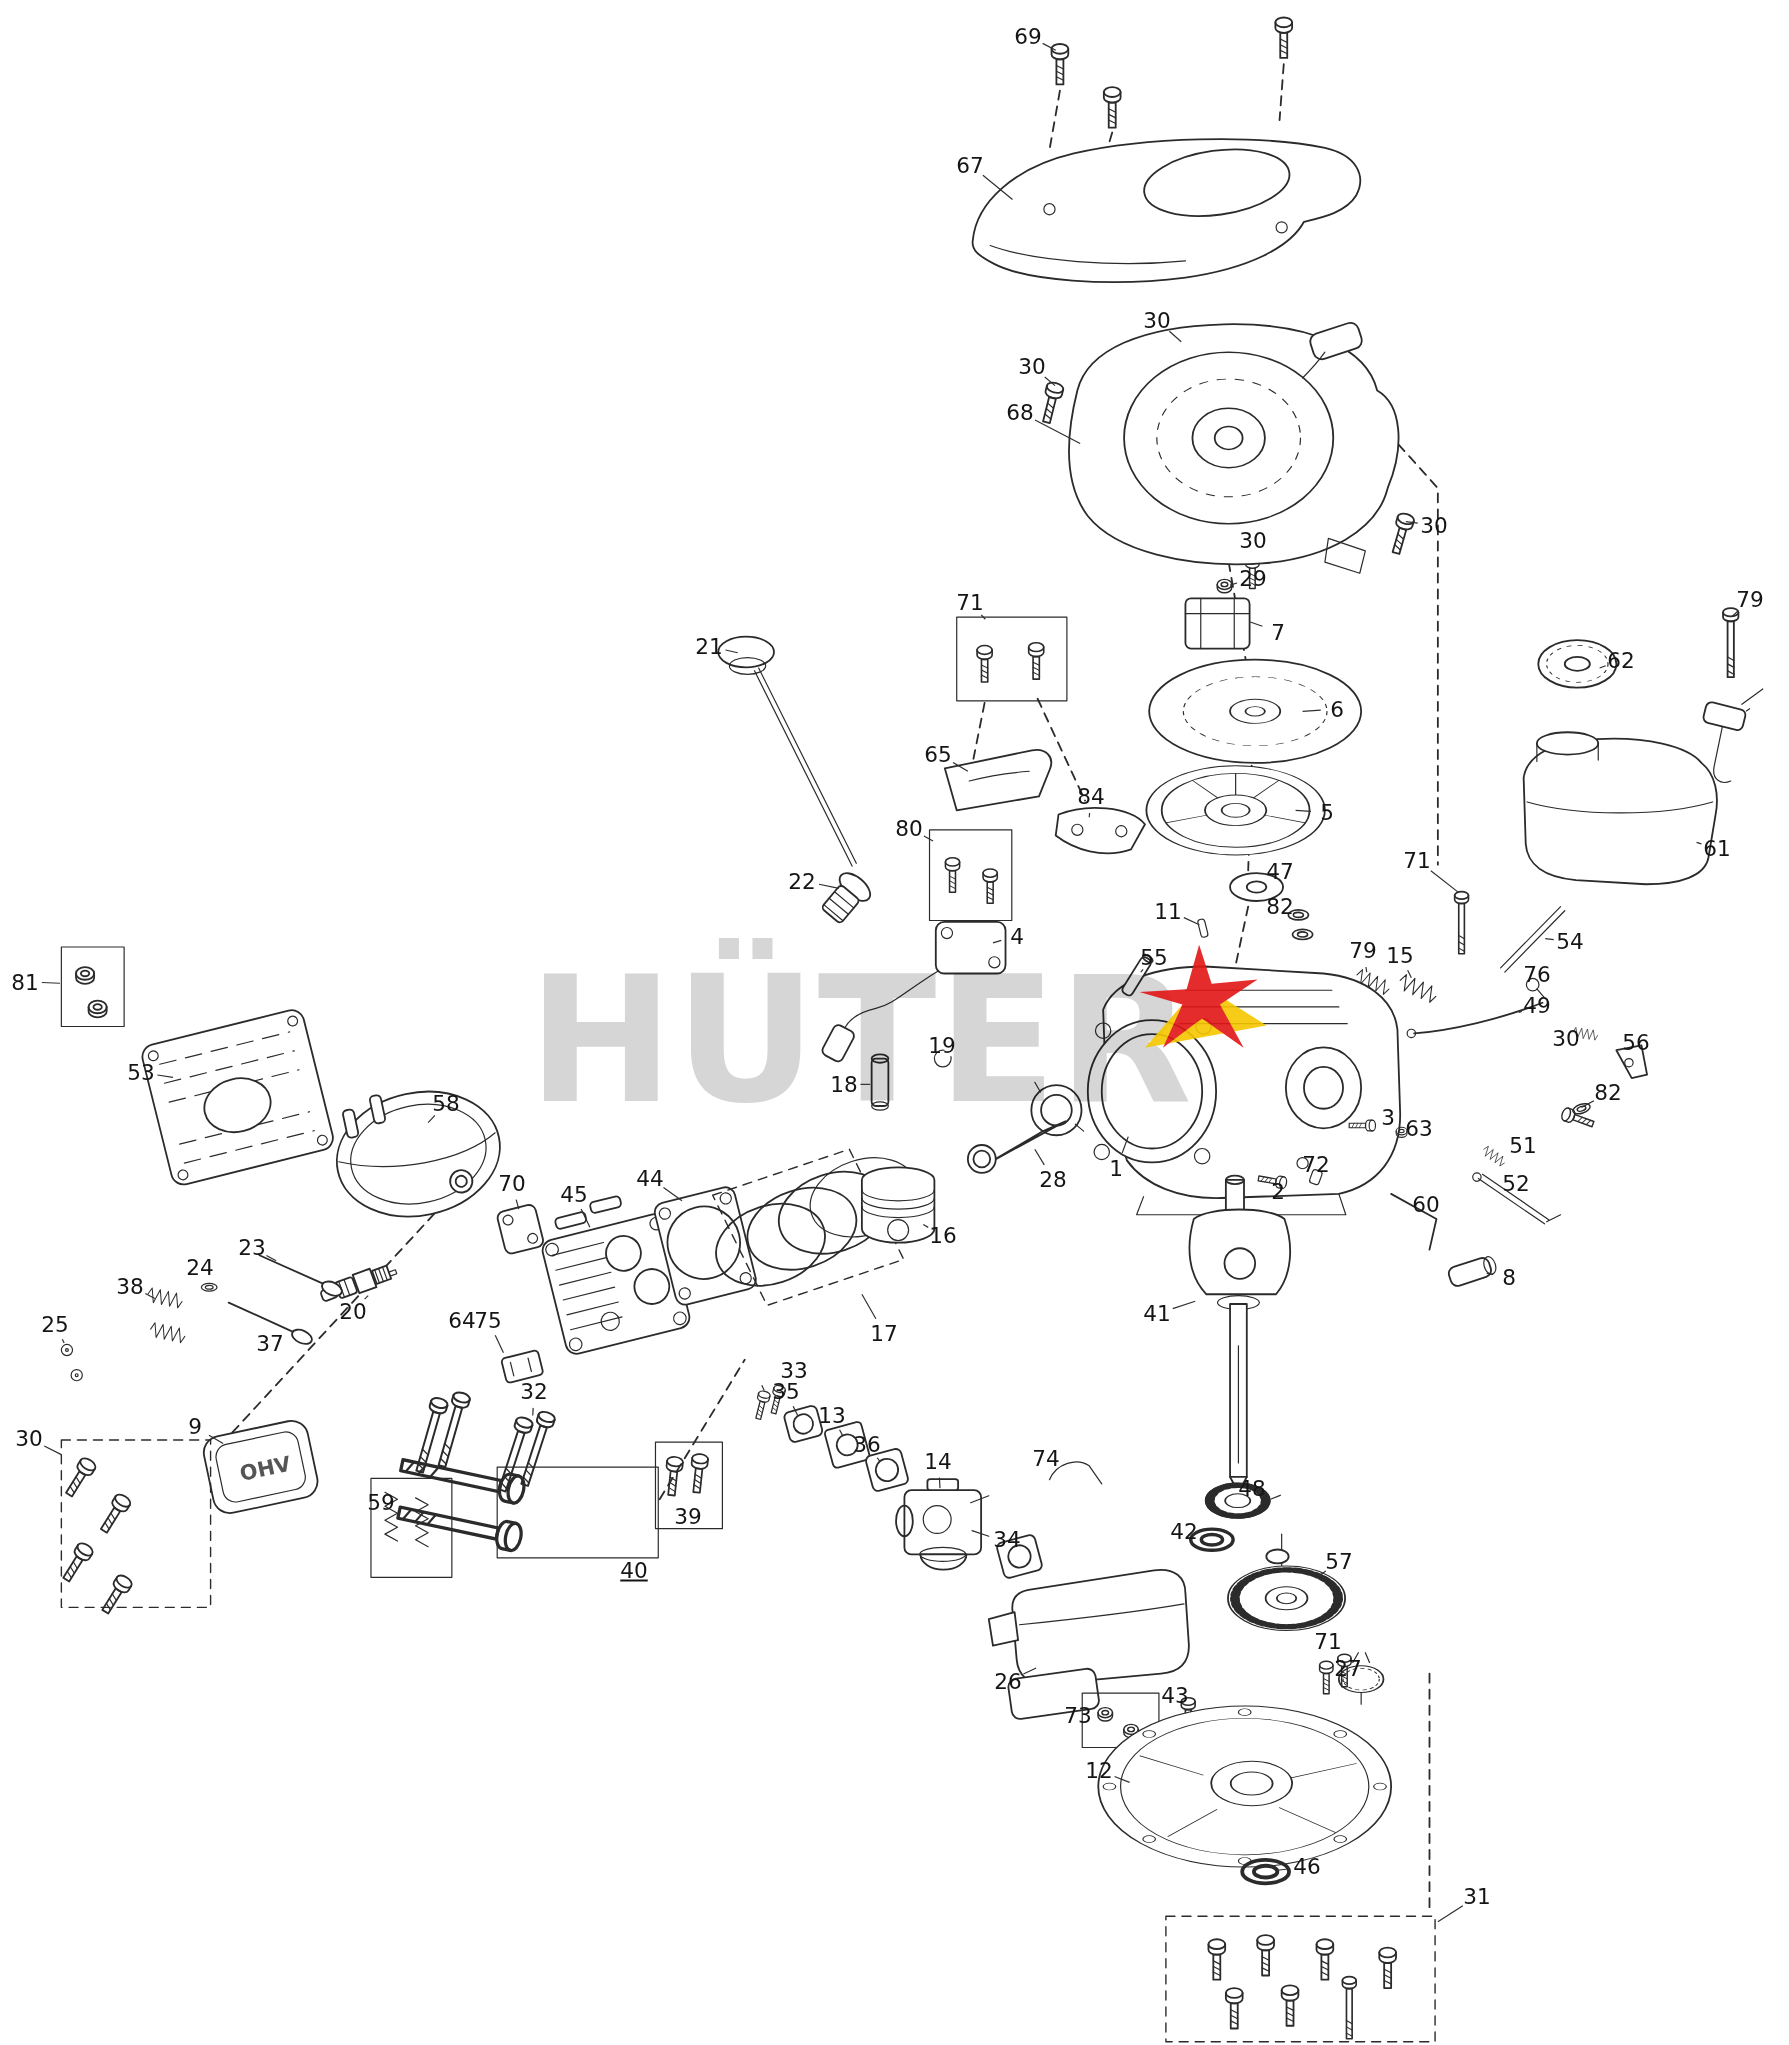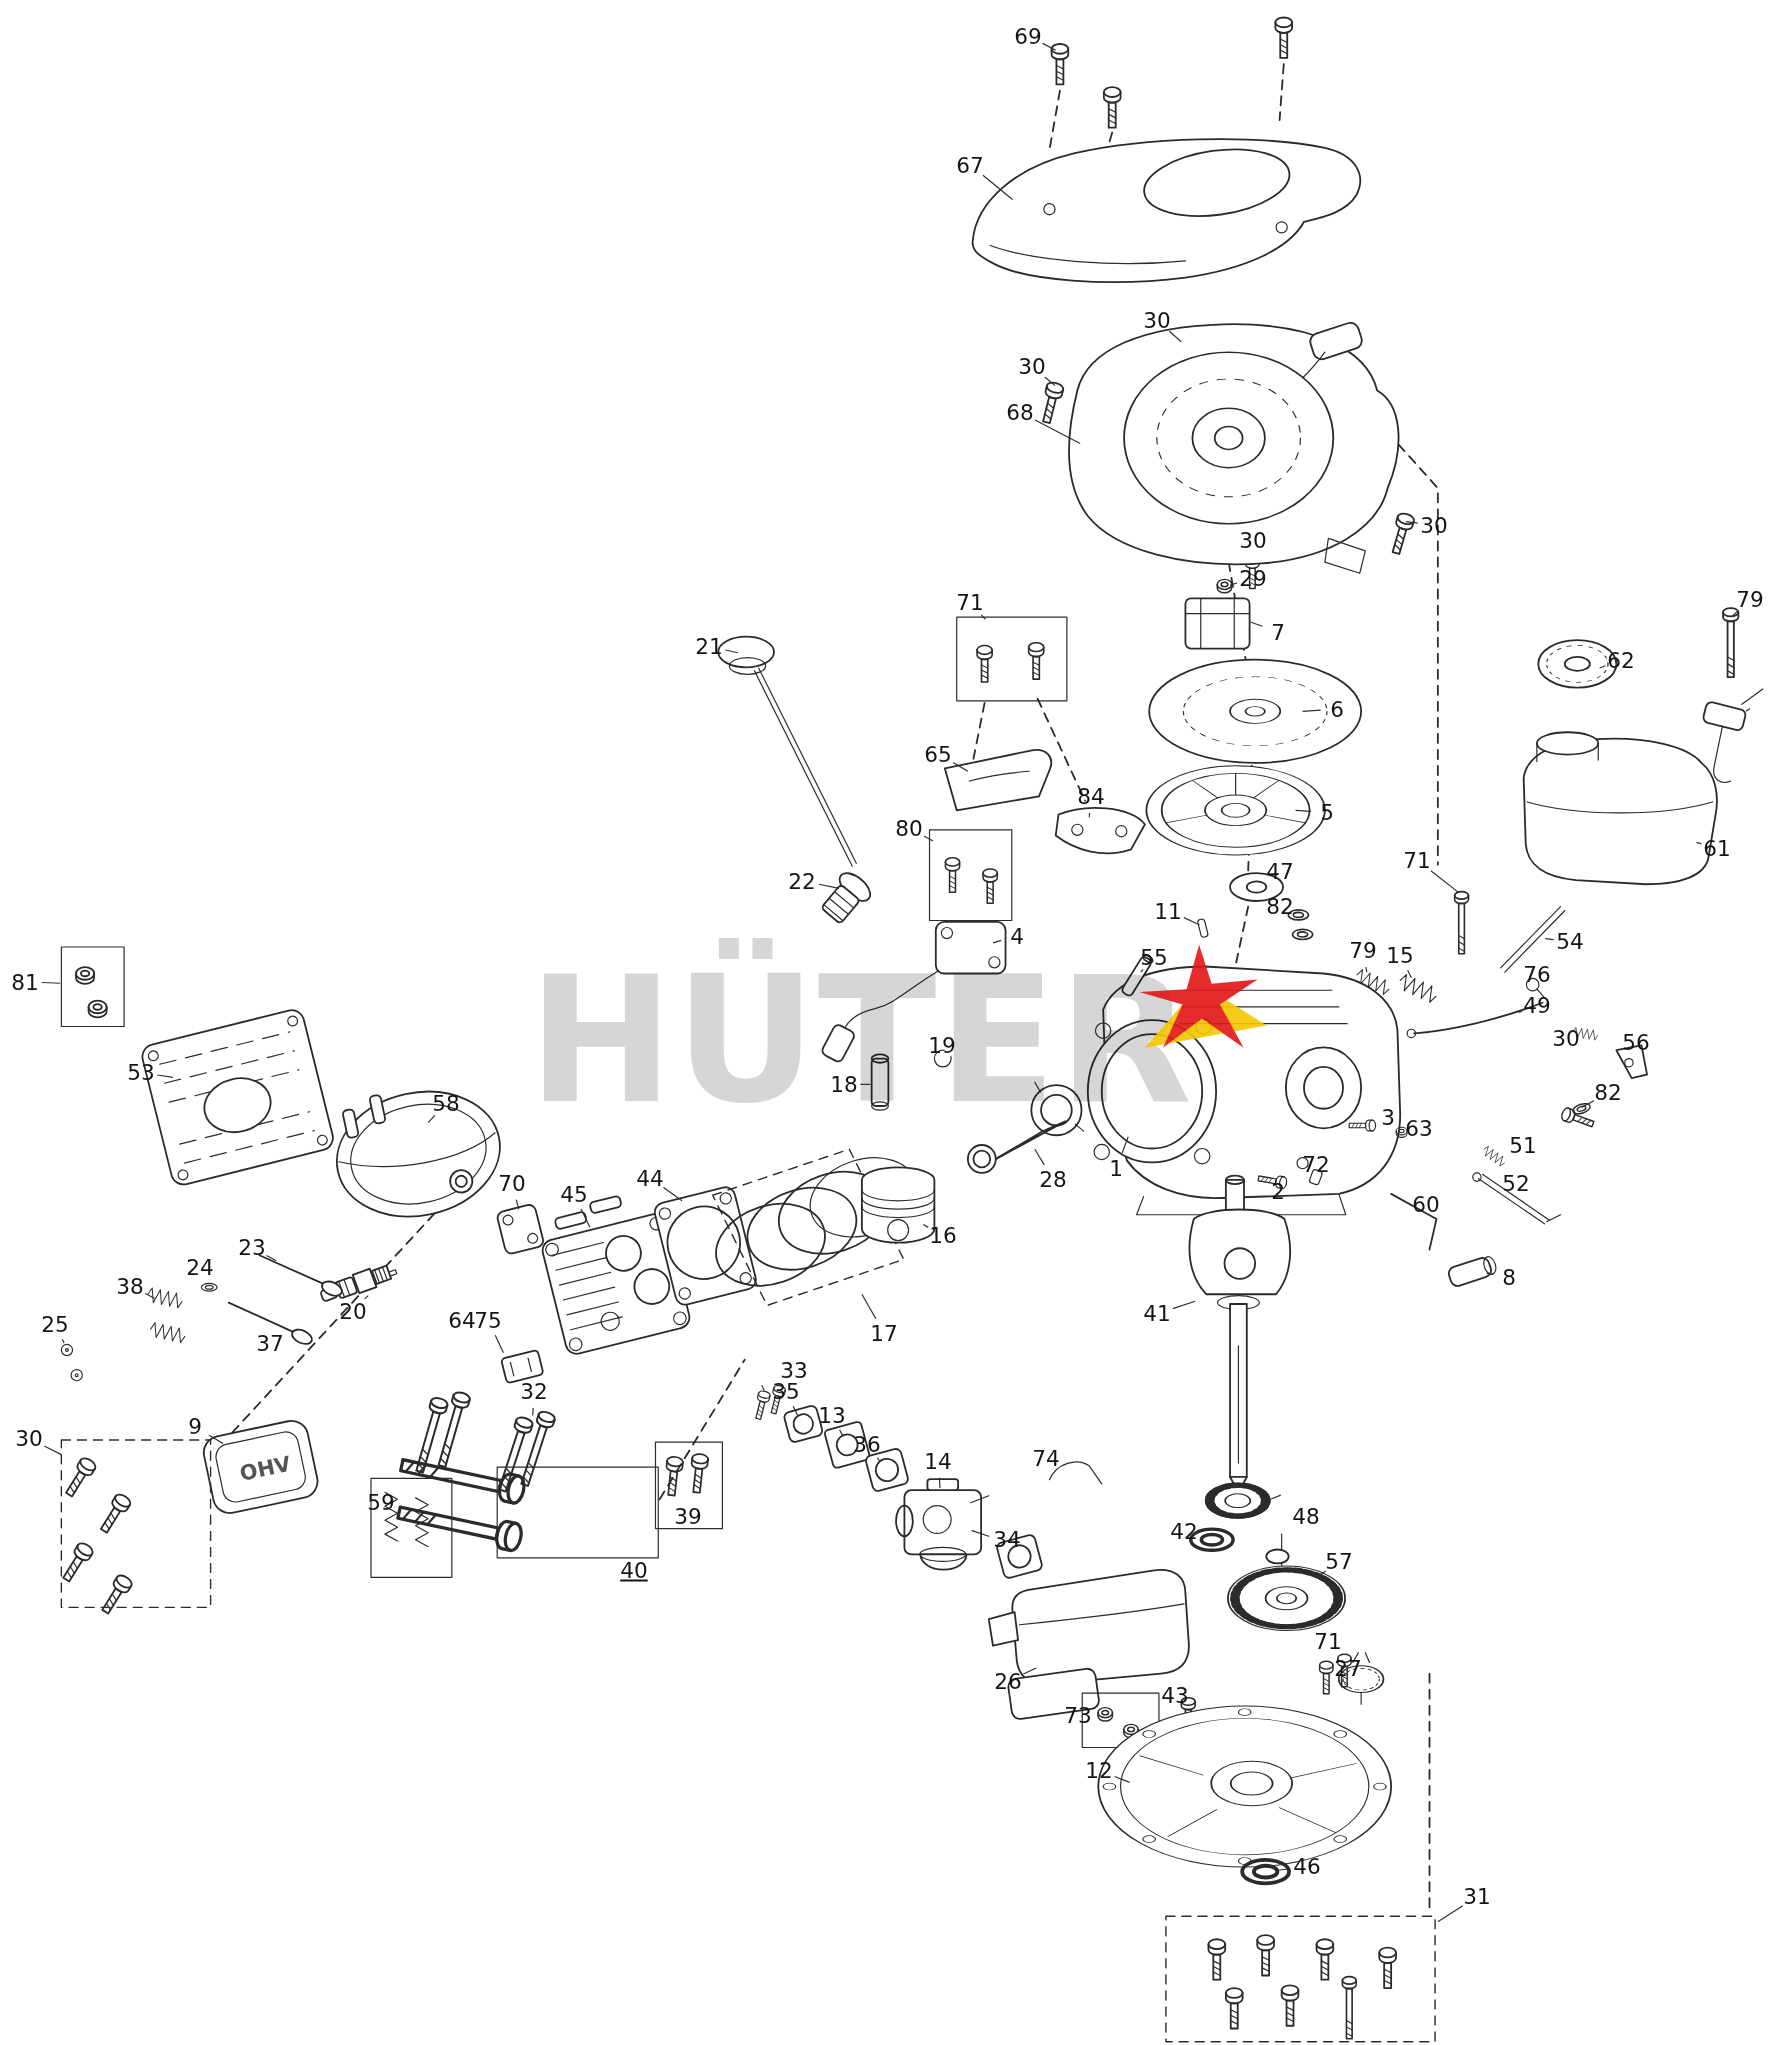--- a/index.html
+++ b/index.html
@@ -642,21 +642,21 @@
       <div class="part-label" style="left: 534px; top: 1391px;">32</div>
       <div class="part-label" style="left: 754px; top: 1370px; margin-left: 40px;">33</div>
       <div class="part-label" style="left: 786px; top: 1391px;">35</div>
       <div class="part-label" style="left: 832px; top: 1415px;">13</div>
       <div class="part-label" style="left: 867px; top: 1444px;">36</div>
       <div class="part-label" style="left: 462px; top: 1320px;">64</div>
       <div class="part-label" style="left: 195px; top: 1426px;">9</div>
       <div class="part-label" style="left: 29px; top: 1438px;">30</div>
       <div class="part-label" style="left: 938px; top: 1461px;">14</div>
       <div class="part-label" style="left: 1046px; top: 1458px;">74</div>
-      <div class="part-label" style="left: 1306px; top: 1488px; margin-top: 28px;">48</div>
+      <div class="part-label" style="left: 1252px; top: 1488px;">48</div>
       <div class="part-label" style="left: 1184px; top: 1531px;">42</div>
       <div class="part-label" style="left: 1339px; top: 1561px;">57</div>
       <div class="part-label" style="left: 381px; top: 1502px;">59</div>
       <div class="part-label" style="left: 688px; top: 1516px;">39</div>
       <div class="part-label" style="left: 634px; top: 1570px; text-decoration: underline;">40</div>
       <div class="part-label" style="left: 1007px; top: 1539px;">34</div>
       <div class="part-label" style="left: 1008px; top: 1681px;">26</div>
       <div class="part-label" style="left: 1078px; top: 1715px;">73</div>
       <div class="part-label" style="left: 1175px; top: 1695px;">43</div>
       <div class="part-label" style="left: 1328px; top: 1641px;">71</div>

